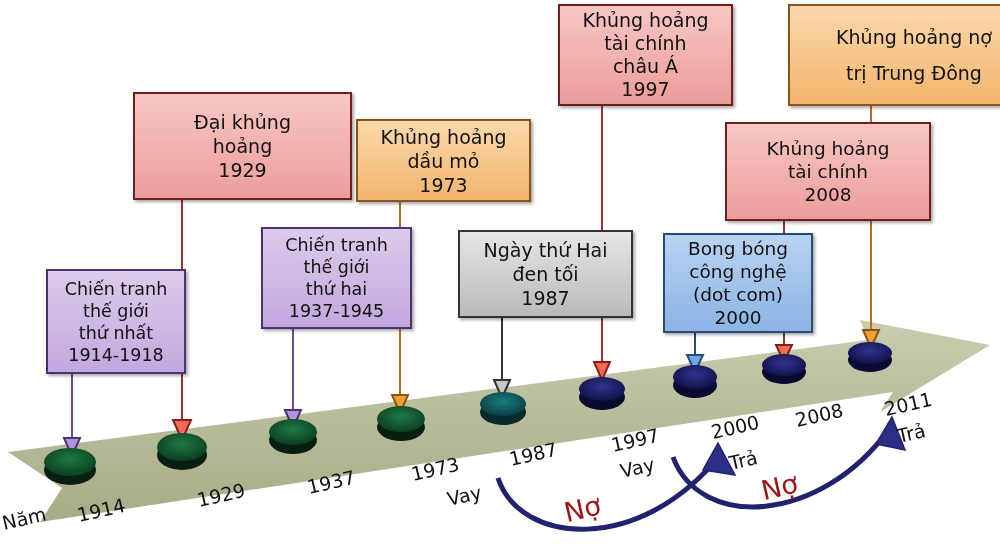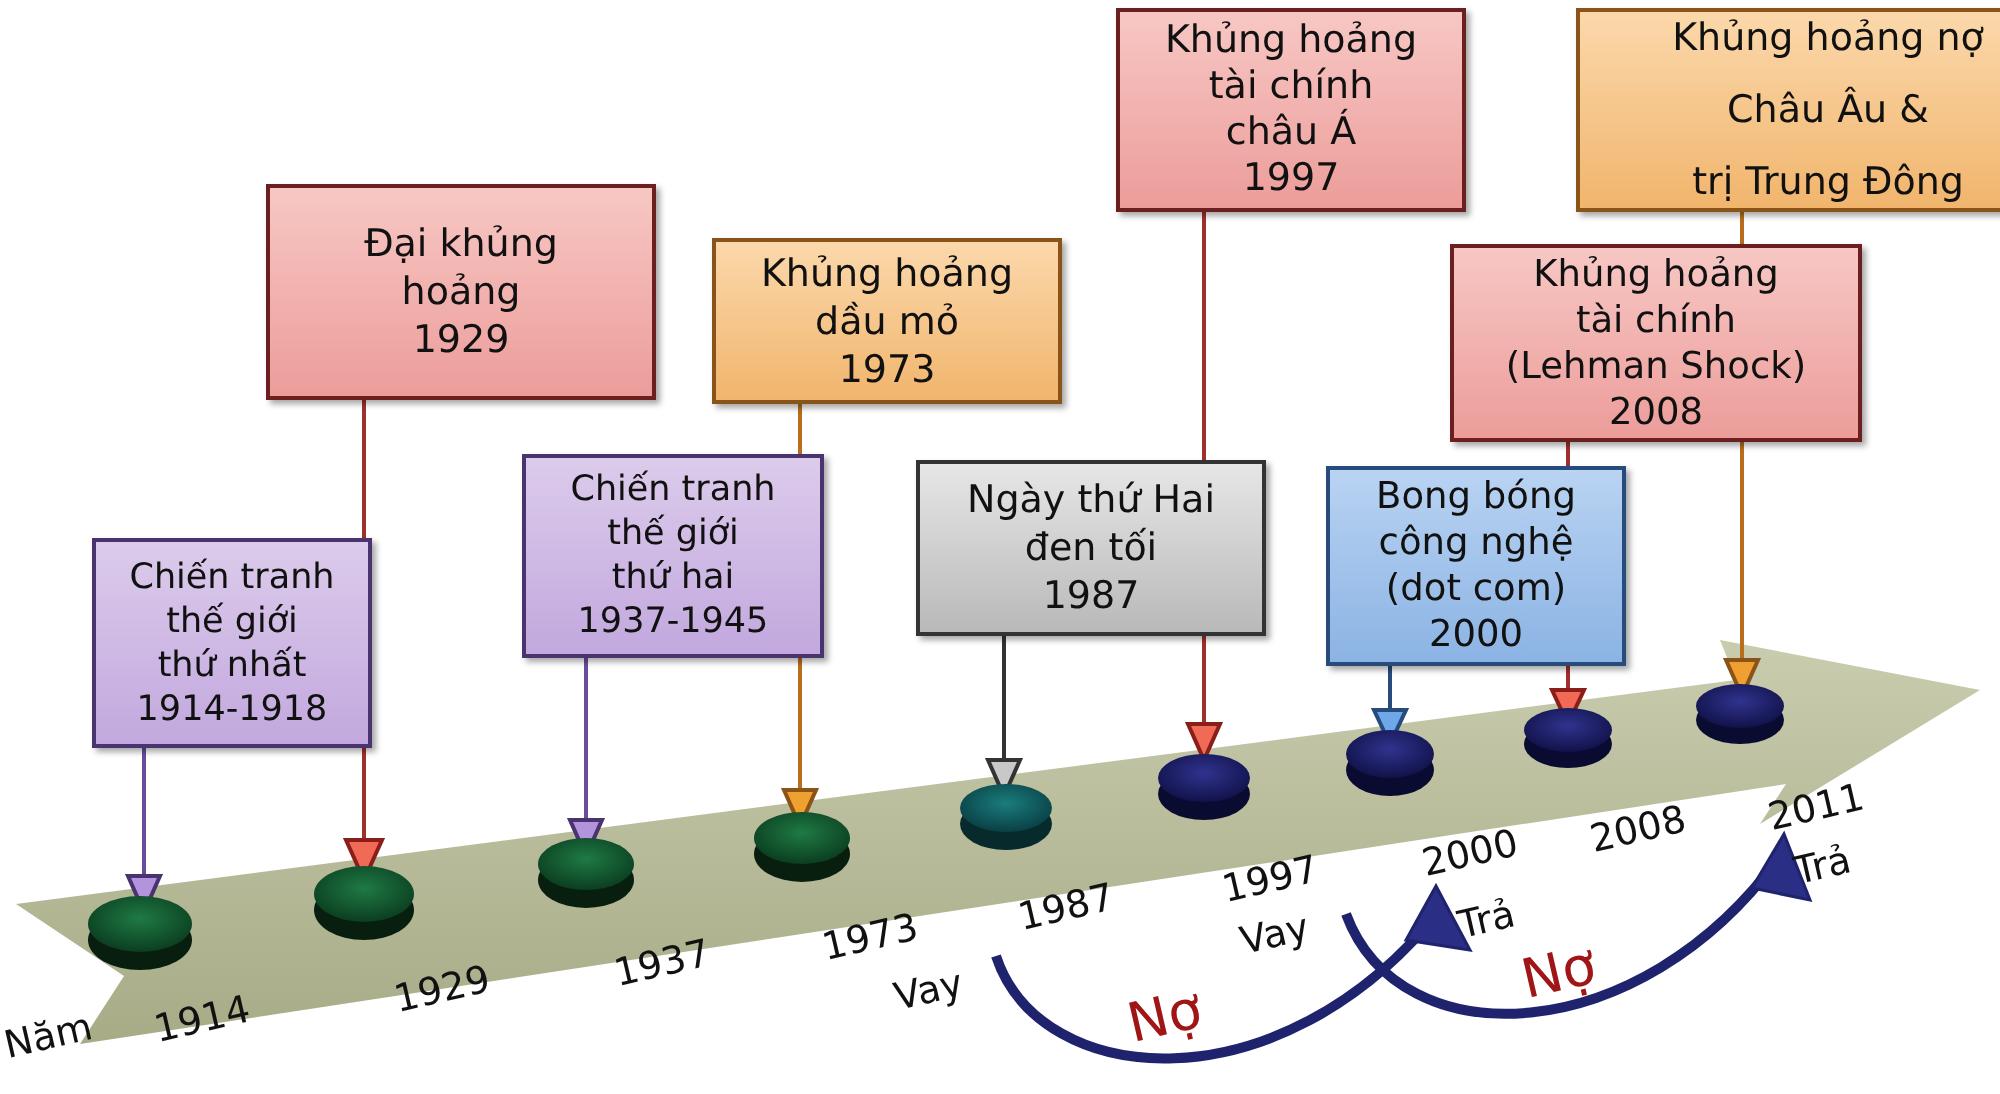--- a/index.html
+++ b/index.html
@@ -139,21 +139,21 @@
     </g>
   </svg>
 
   <div class="box purple" style="left:3px;top:269px;width:140px;height:105px;">
     <span>Chiến tranh</span>
     <span>thế giới</span>
     <span>thứ nhất</span>
     <span>1914-1918</span>
   </div>
 
-  <div class="box red" style="left:90px;top:92px;width:195px;height:108px;font-size:19px;line-height:24px;">
+  <div class="box red" style="left:90px;top:92px;width:219px;height:108px;font-size:19px;line-height:24px;">
     <span>Đại khủng</span>
     <span>hoảng</span>
     <span>1929</span>
   </div>
 
   <div class="box purple" style="left:218px;top:227px;width:151px;height:102px;">
     <span>Chiến tranh</span>
     <span>thế giới</span>
     <span>thứ hai</span>
     <span>1937-1945</span>
@@ -181,27 +181,25 @@
   <div class="box blue" style="left:620px;top:233px;width:150px;height:100px;font-size:18.5px;line-height:23px;">
     <span>Bong bóng</span>
     <span>công nghệ</span>
     <span>(dot com)</span>
     <span>2000</span>
   </div>
 
   <div class="box red" style="left:682px;top:122px;width:206px;height:99px;font-size:18.5px;line-height:23px;">
     <span>Khủng hoảng</span>
     <span>tài chính</span>
-    <span>(Lehman Shock)</span>
     <span>2008</span>
   </div>
 
   <div class="box orange" style="left:745px;top:4px;width:252px;height:102px;font-size:19px;line-height:23px;gap:13px;">
     <span>Khủng hoảng nợ</span>
-    <span>Châu Âu &amp;</span>
     <span>trị Trung Đông</span>
   </div>
 
   <div class="lbl" style="left:5px;top:512px;transform:rotate(-13deg);">Năm</div>
   <div class="lbl" style="left:80px;top:504px;transform:rotate(-13deg);">1914</div>
   <div class="lbl" style="left:200px;top:489px;transform:rotate(-13deg);">1929</div>
   <div class="lbl" style="left:310px;top:476px;transform:rotate(-13deg);">1937</div>
   <div class="lbl" style="left:414px;top:463px;transform:rotate(-13deg);">1973</div>
   <div class="lbl" style="left:512px;top:448px;transform:rotate(-13deg);">1987</div>
   <div class="lbl" style="left:614px;top:434px;transform:rotate(-13deg);">1997</div>

